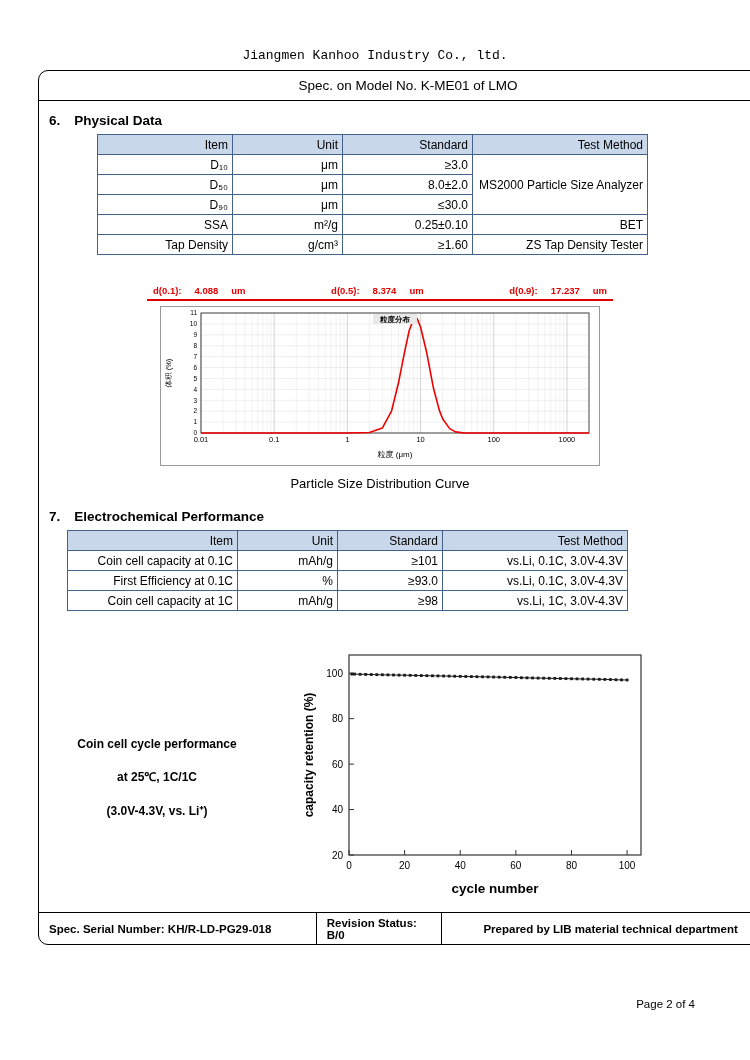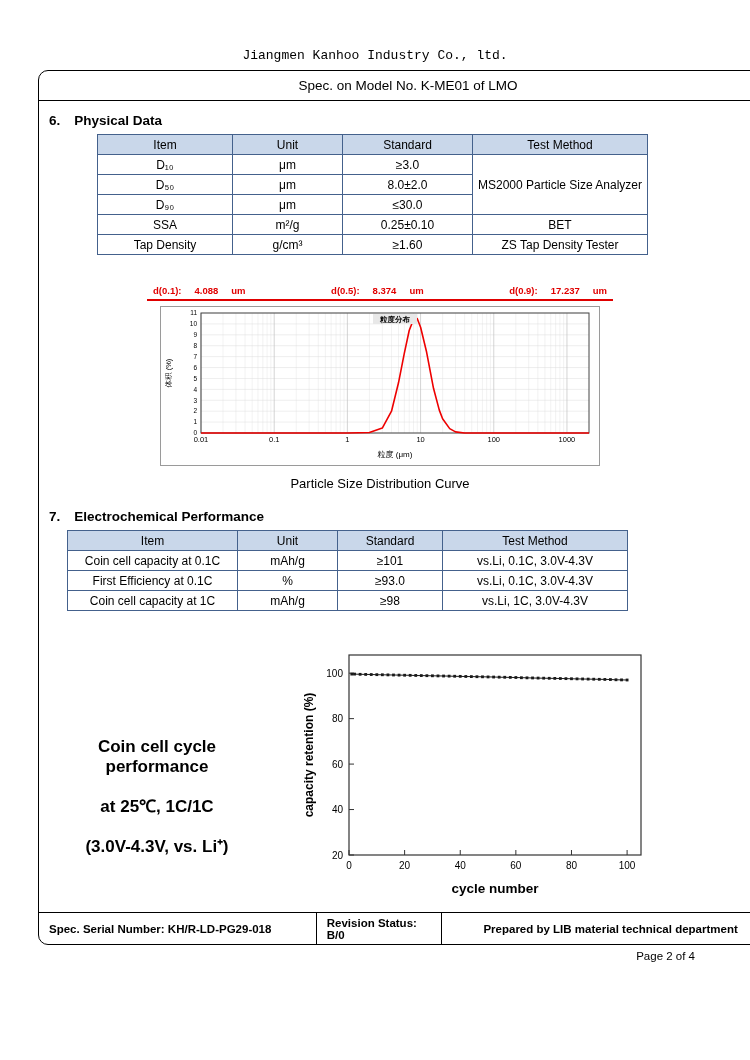--- a/index.html
+++ b/index.html
@@ -13,44 +13,44 @@
     position:absolute; left:38px; top:70px; width:740px; height:875px;
     border:1.5px solid #000; border-radius:10px; display:flex; flex-direction:column; overflow:hidden;
     background:#fff;
   }
   .title-row { border-bottom:1.5px solid #000; text-align:center; font-size:13.5px; padding:7px 0; }
   .content { flex:1; padding:8px 8px 0 8px; }
 
   .sec-head { display:flex; gap:14px; font-weight:bold; font-size:13.5px; margin:4px 0 6px 2px; }
 
   table.spec { border-collapse:collapse; font-size:12px; table-layout:fixed; }
-  table.spec th, table.spec td { border:1px solid #44618c; text-align:center; padding:1px 4px; height:20px; vertical-align:middle; }
+  table.spec th, table.spec td { border:1px solid #44618c; text-align:right; padding:1px 4px; height:20px; vertical-align:middle; }
   table.spec th { background:#c9d7ea; font-weight:normal; }
   .phys-table { width:550px; margin-left:50px; }
   .elec-table { width:560px; margin-left:20px; margin-top:2px; }
 
   .psd-block { width:466px; margin:30px 4px 0 100px; }
   .psd-head { display:flex; justify-content:space-between; color:#e00000; font-weight:bold; font-size:9.5px; padding:0 6px 3px 6px; }
   .psd-stat { display:inline-flex; gap:13px; }
   .psd-rule { border-top:2px solid #e00000; margin-bottom:5px; }
   .psd-chart-wrap { margin:0 13px; border:1px solid #9a9a9a; background:#fff; }
   .psd-caption { text-align:center; font-size:13px; margin-top:10px; }
 
   .cycle-section { display:flex; margin-top:34px; }
-  .cycle-text { width:220px; padding-top:92px; text-align:center; font-weight:bold; font-size:17px; }
+  .cycle-text { width:220px; padding-top:92px; text-align:center; font-weight:bold; font-size:12px; }
   .cycle-text div { margin-bottom:17px; }
   .cycle-chart-wrap { margin-left:32px; }
 
   .footer-row { border-top:1.5px solid #000; display:flex; height:32px; font-size:11.5px; flex:0 0 32px; }
   .footer-cell { display:flex; align-items:center; padding:0 8px 0 10px;font-weight:bold; }
   .footer-cell.c1 { flex:0 0 37.5%; }
   .footer-cell.c2 { flex:0 0 17%; border-left:1.5px solid #000; }
   .footer-cell.c3 { flex:1; border-left:1.5px solid #000; justify-content:center; }
 
-  .page-num { position:absolute; right:55px; top:950px; font-size:11.5px; }
+  .page-num { position:absolute; right:55px; top:998px; font-size:11.5px; }
 </style>
 </head>
 <body>
 
 <div class="company">Jiangmen Kanhoo Industry Co., ltd.</div>
 
 <div class="frame">
   <div class="title-row">Spec. on Model No. K-ME01 of LMO</div>
 
   <div class="content">

